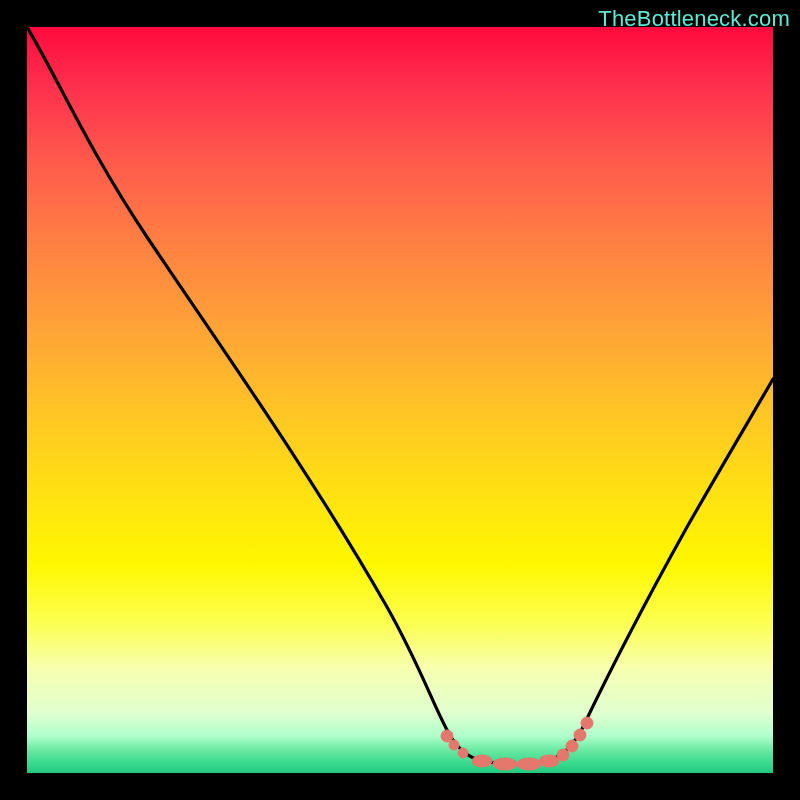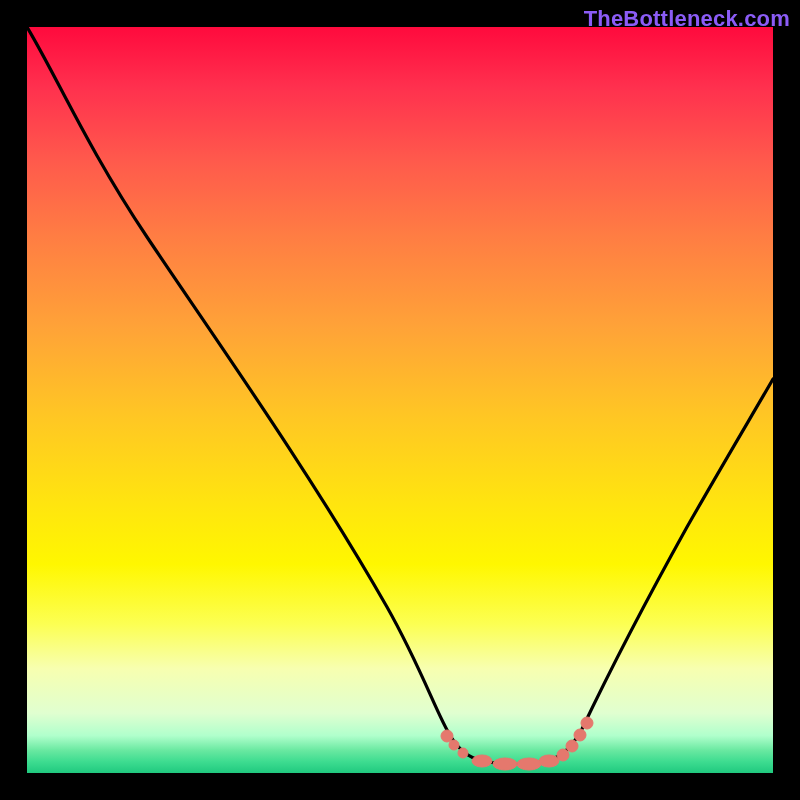--- a/index.html
+++ b/index.html
@@ -14,23 +14,23 @@
   .container {
     position: relative;
     width: 800px;
     height: 800px;
     background: #000;
   }
   .watermark {
     position: absolute;
     top: 6px;
     right: 10px;
-    color: #8b5cf6;
+    color: #5eead4;
     font-size: 22px;
-    font-weight: 700;
+    font-weight: 400;
     letter-spacing: 0.2px;
     z-index: 10;
   }
   .plot-frame {
     position: absolute;
     left: 27px;
     top: 27px;
     width: 746px;
     height: 746px;
     background: #000;

